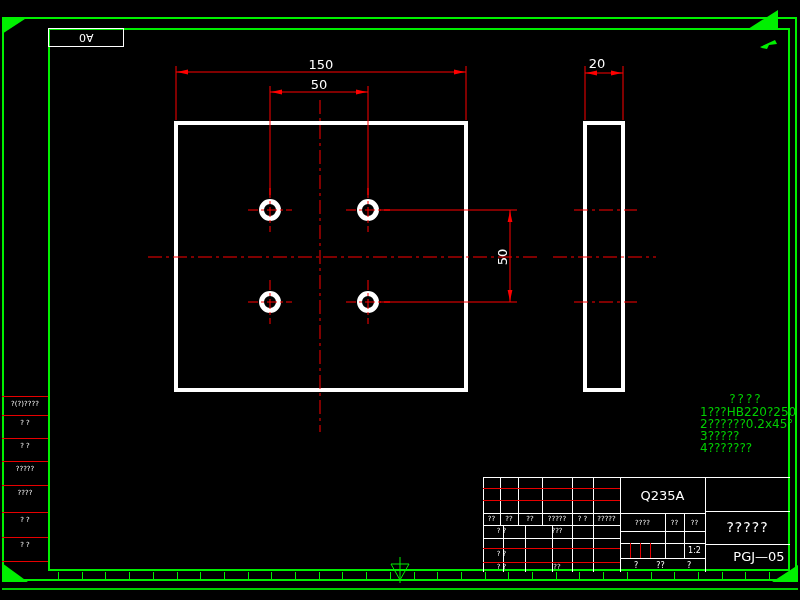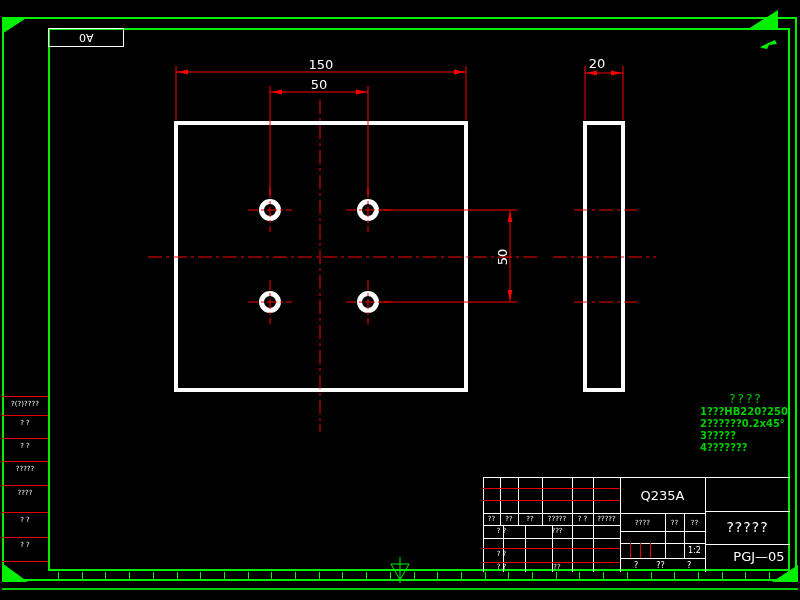--- a/index.html
+++ b/index.html
@@ -18,21 +18,21 @@
                display:flex;align-items:center;justify-content:center;}
   .rot180{display:inline-block;transform:rotate(180deg);}
   
   .mtable{position:absolute;left:2px;top:396px;width:46px;height:167px;}
   .mrow{position:absolute;left:0;width:46px;border-top:1px solid #e80000;
         color:#fff;font-size:7px;line-height:9px;text-align:center;padding-top:3px;
         box-sizing:border-box;white-space:nowrap;overflow:hidden;}
   
   .tech{position:absolute;left:700px;top:392px;width:92px;color:#00cf00;}
   .tech-title{font-size:12px;letter-spacing:2px;text-align:center;white-space:nowrap;}
-  .tech-line{font-size:10px;line-height:12px;white-space:nowrap;font-weight:bold;}
+  .tech-line{font-size:12px;line-height:12px;white-space:nowrap;}
   
   .tblock{position:absolute;left:483px;top:477px;width:307px;height:95px;}
   .ln{position:absolute;background:#fff;}
   .lnr{position:absolute;background:#e80000;}
   .tb-txt{position:absolute;color:#fff;font-size:7px;line-height:9px;text-align:center;
           white-space:nowrap;overflow:hidden;}
   .tb-big{position:absolute;color:#fff;text-align:center;white-space:nowrap;}
   
   .ruler{position:absolute;left:58px;top:572px;width:712px;height:8px;
          background:repeating-linear-gradient(90deg,#00f000 0 1px,transparent 1px 23.7px);}

